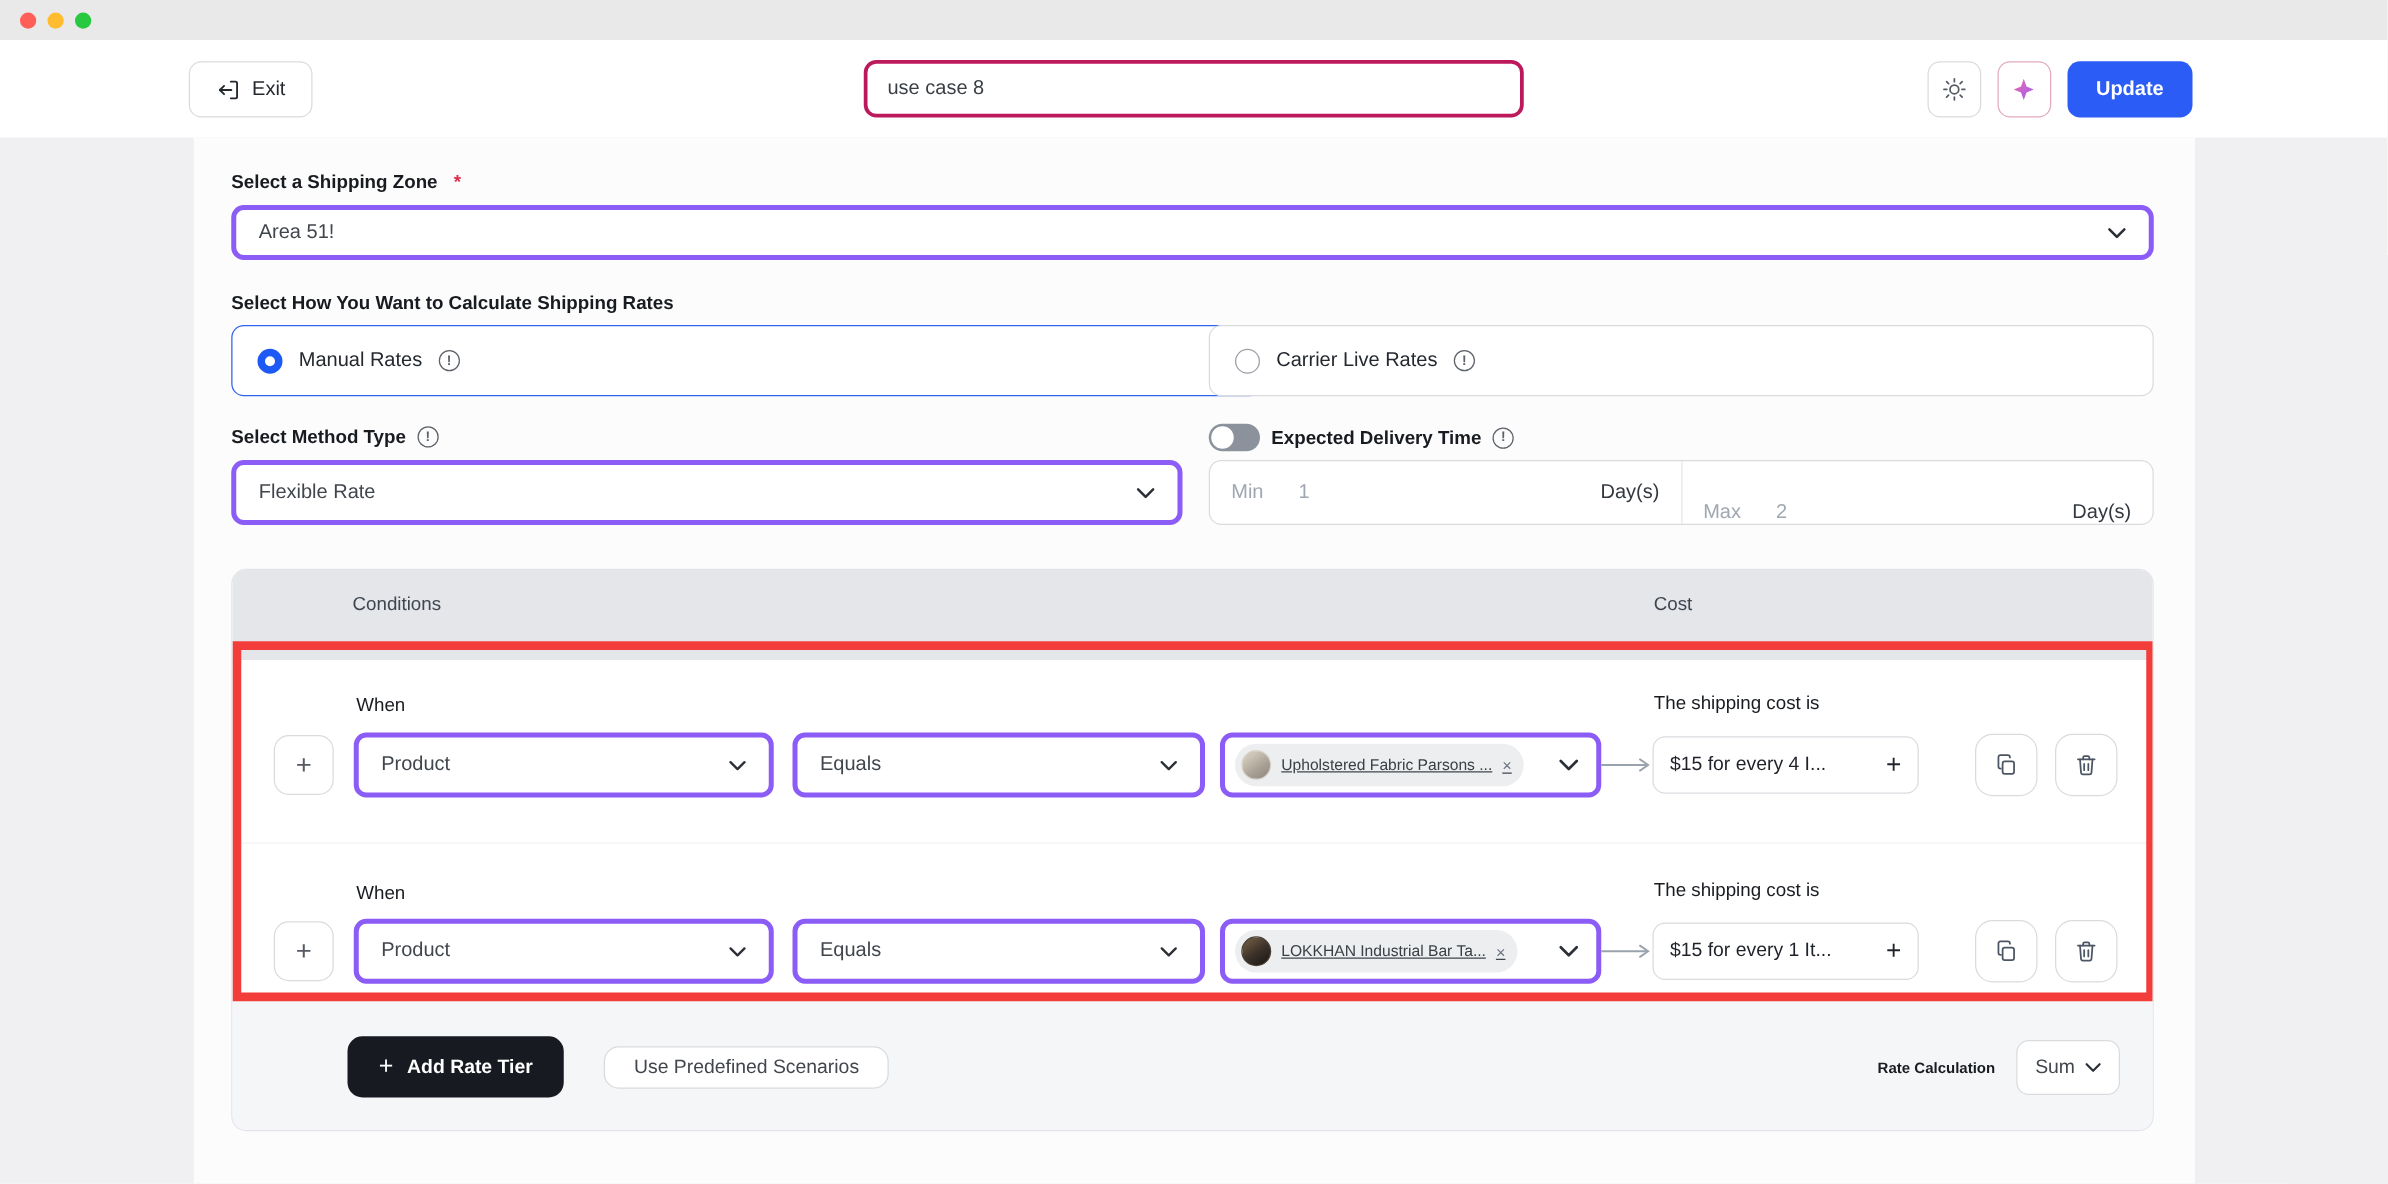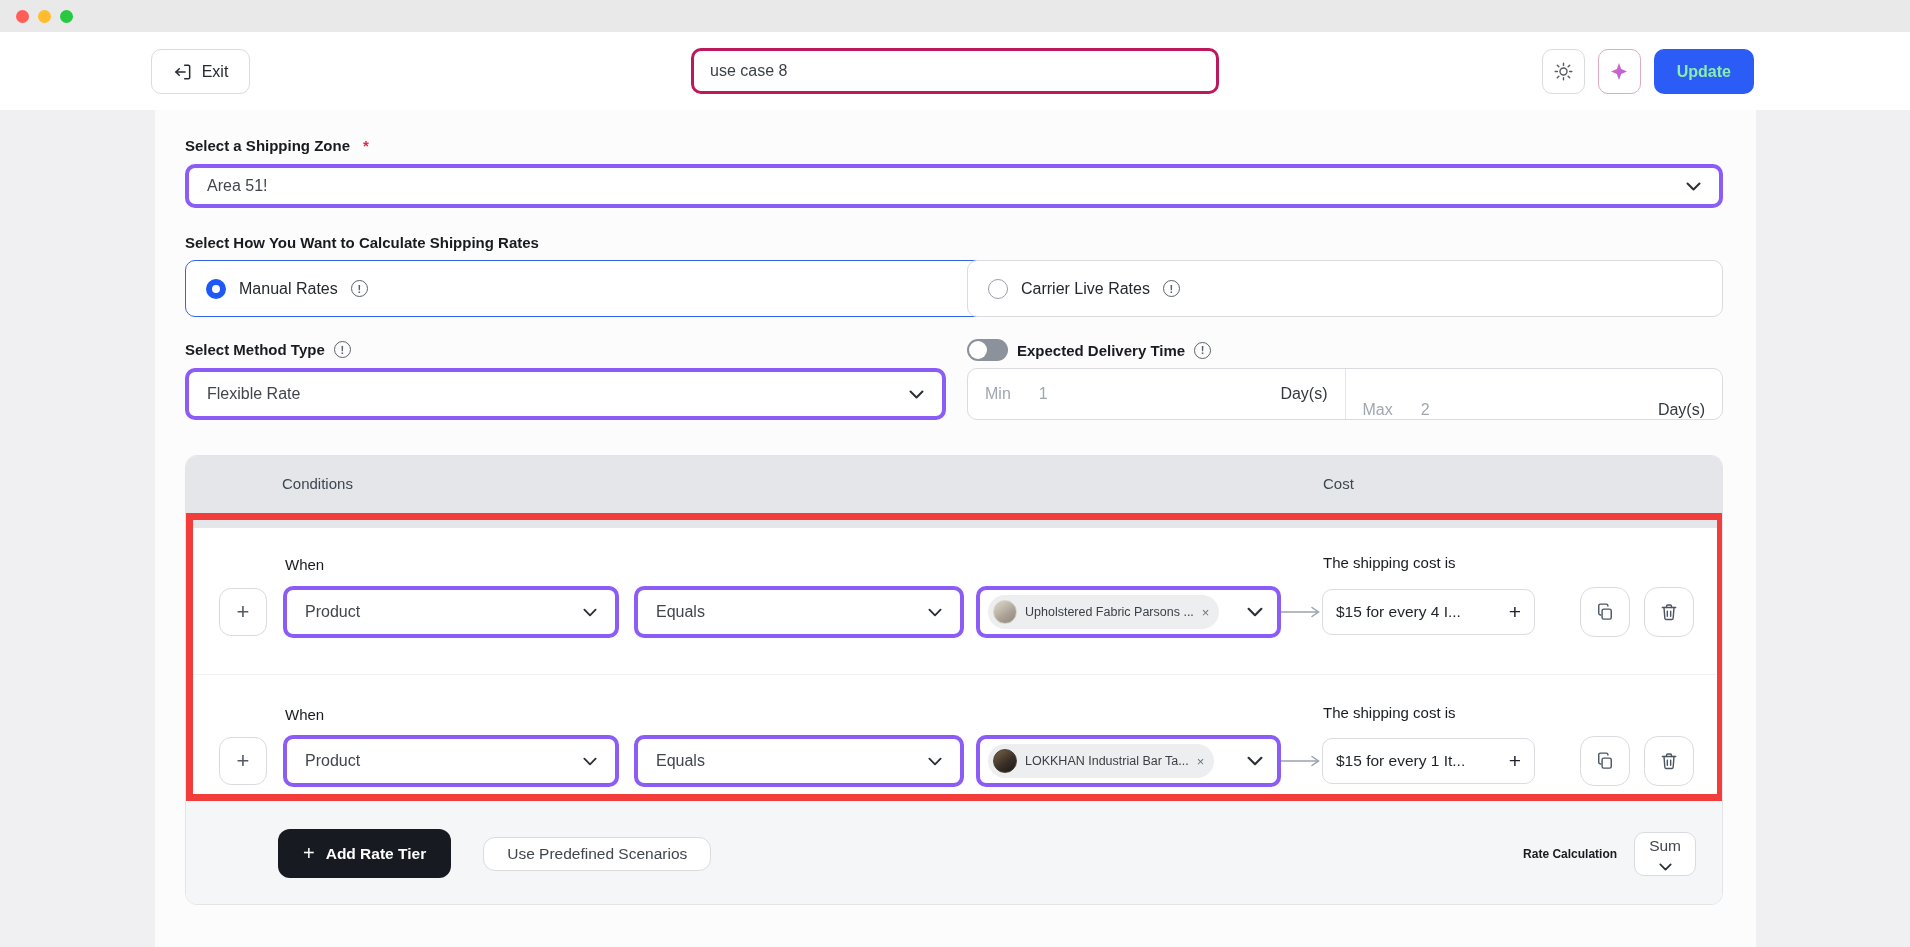--- a/index.html
+++ b/index.html
@@ -20,21 +20,21 @@
   .btn { display:inline-flex; align-items:center; justify-content:center; background:#fff;
          border:1px solid #d9dbdf; border-radius:10px; cursor:pointer; }
   .exit-btn { position:absolute; left:151px; top:17px; height:45px; width:99px; gap:9px;
               font-size:16px; color:#24292f; }
   .name-input { position:absolute; left:691px; top:16px; width:528px; height:46px;
                 border:3px solid #be185d; border-radius:10px; padding:0 16px; font-size:16px;
                 color:#3a3f45; font-family:"Liberation Sans",sans-serif; background:#fff; }
   .hdr-right { position:absolute; right:156px; top:17px; display:flex; align-items:center; gap:13px; }
   .icon-btn { width:43px; height:45px; border-radius:10px; }
   .icon-btn.ai { border-color:#e2a9c0; }
-  .update-btn { height:45px; padding:0 23px; background:#2b5cf5; color:#86efac; border:none;
+  .update-btn { height:45px; padding:0 23px; background:#2b5cf5; color:#ffffff; border:none;
                 border-radius:10px; font-size:16px; font-weight:700; }
   
   .panel { position:absolute; left:155px; top:110px; width:1601px; height:837px; background:#fcfcfc; }
   .panel > * { position:absolute; }
   .field-label { font-size:15px; font-weight:600; color:#181b20; display:flex; align-items:center; gap:9px; }
   .req { color:#e0294a; font-weight:700; margin-left:4px; }
   .select-box { background:#fff; border:4px solid #8b5cf6; border-radius:10px; display:flex;
                 align-items:center; padding:0 18px; font-size:16px; color:#41464d; cursor:pointer; }
   .select-box .chev { margin-left:auto; }
   .info-circle { width:17px; height:17px; border-radius:50%; border:1.4px solid #5c6269; color:#5c6269;
@@ -69,21 +69,21 @@
   .red-frame { left:0; top:57px; width:1538px; height:288px; border:7px solid #f23d3b;
                pointer-events:none; z-index:6; }
   .row-divider { left:7px; top:218px; width:1524px; height:1px; background:#f0f2f4; }
   .when-label { font-size:15px; font-weight:500; color:#181b20; }
   .cost-label { font-size:15px; font-weight:500; color:#181b20; }
   .cond-row { left:33px; height:52px; display:flex; align-items:center; }
   .plus-btn { width:48px; height:48px; border-radius:12px; font-size:22px; color:#565b63;
               font-weight:300; margin-right:16px; }
   .sel-field { width:336px; height:52px; margin-right:15px; }
   .sel-op { width:330px; height:52px; margin-right:12px; }
-  .sel-value { width:305px; height:52px; padding:0 14px 0 8px; }
+  .sel-value { width:305px; height:52px; padding:0 14px 0 8px;text-decoration:underline; }
   .tag-pill { display:flex; align-items:center; background:#eceef0; border-radius:17px;
               height:34px; padding:0 10px 0 5px; gap:8px; max-width:252px; }
   .tag-thumb { width:24px; height:24px; border-radius:50%; flex:0 0 auto; border:1px solid #d8d3c9; }
   .thumb-chair { background:linear-gradient(145deg,#cfc8ba 20%,#a9a195 60%,#8d867c 100%); }
   .thumb-table { background:linear-gradient(145deg,#6e5a41 10%,#3a3028 55%,#191512 100%); border-color:#4a4038; }
   .tag-text { font-size:12.5px; color:#3a3f45; white-space:nowrap; }
   .tag-x { font-size:13px; color:#6b7280; cursor:pointer; }
   .arrow-connector { width:41px; flex:0 0 auto; display:flex; align-items:center; }
   .cost-box { width:213px; height:46px; border:1px solid #d9dbdf; border-radius:10px; background:#fff;
               display:flex; align-items:center; padding:0 13px; font-size:15.5px; color:#1f2329; }
@@ -93,21 +93,21 @@
   
   .card-footer { left:0; top:345px; width:1538px; height:105px; background:#f5f6f8;
                  display:flex; align-items:center; padding:0 28px 0 92px; }
   .add-tier-btn { height:49px; padding:0 25px; background:#171a20; color:#fff; border:none;
                   border-radius:12px; font-size:15.5px; font-weight:700; display:inline-flex;
                   align-items:center; gap:11px; cursor:pointer; }
   .add-tier-btn .pl { font-size:20px; font-weight:400; }
   .predef-btn { height:31px; padding:16px 23px; margin-left:32px; font-size:15.5px; color:#41464d; border-radius:12px; }
   .rate-calc-wrap { margin-left:auto; display:flex; align-items:center; gap:17px; }
   .rate-calc-label { font-size:12px; font-weight:600; color:#181b20;padding-left:27px; }
-  .sum-btn { height:44px; padding:0 14px; border-radius:10px; font-size:15.5px; color:#41464d; gap:8px;flex-direction:column; }
+  .sum-btn { height:44px; padding:0 14px; border-radius:10px; font-size:15.5px; color:#41464d; gap:8px; }
   svg { display:block; }
 </style>
 </head>
 <body>
 
 <div class="chrome">
   <span class="dot red"></span>
   <span class="dot yellow"></span>
   <span class="dot green"></span>
 </div>

